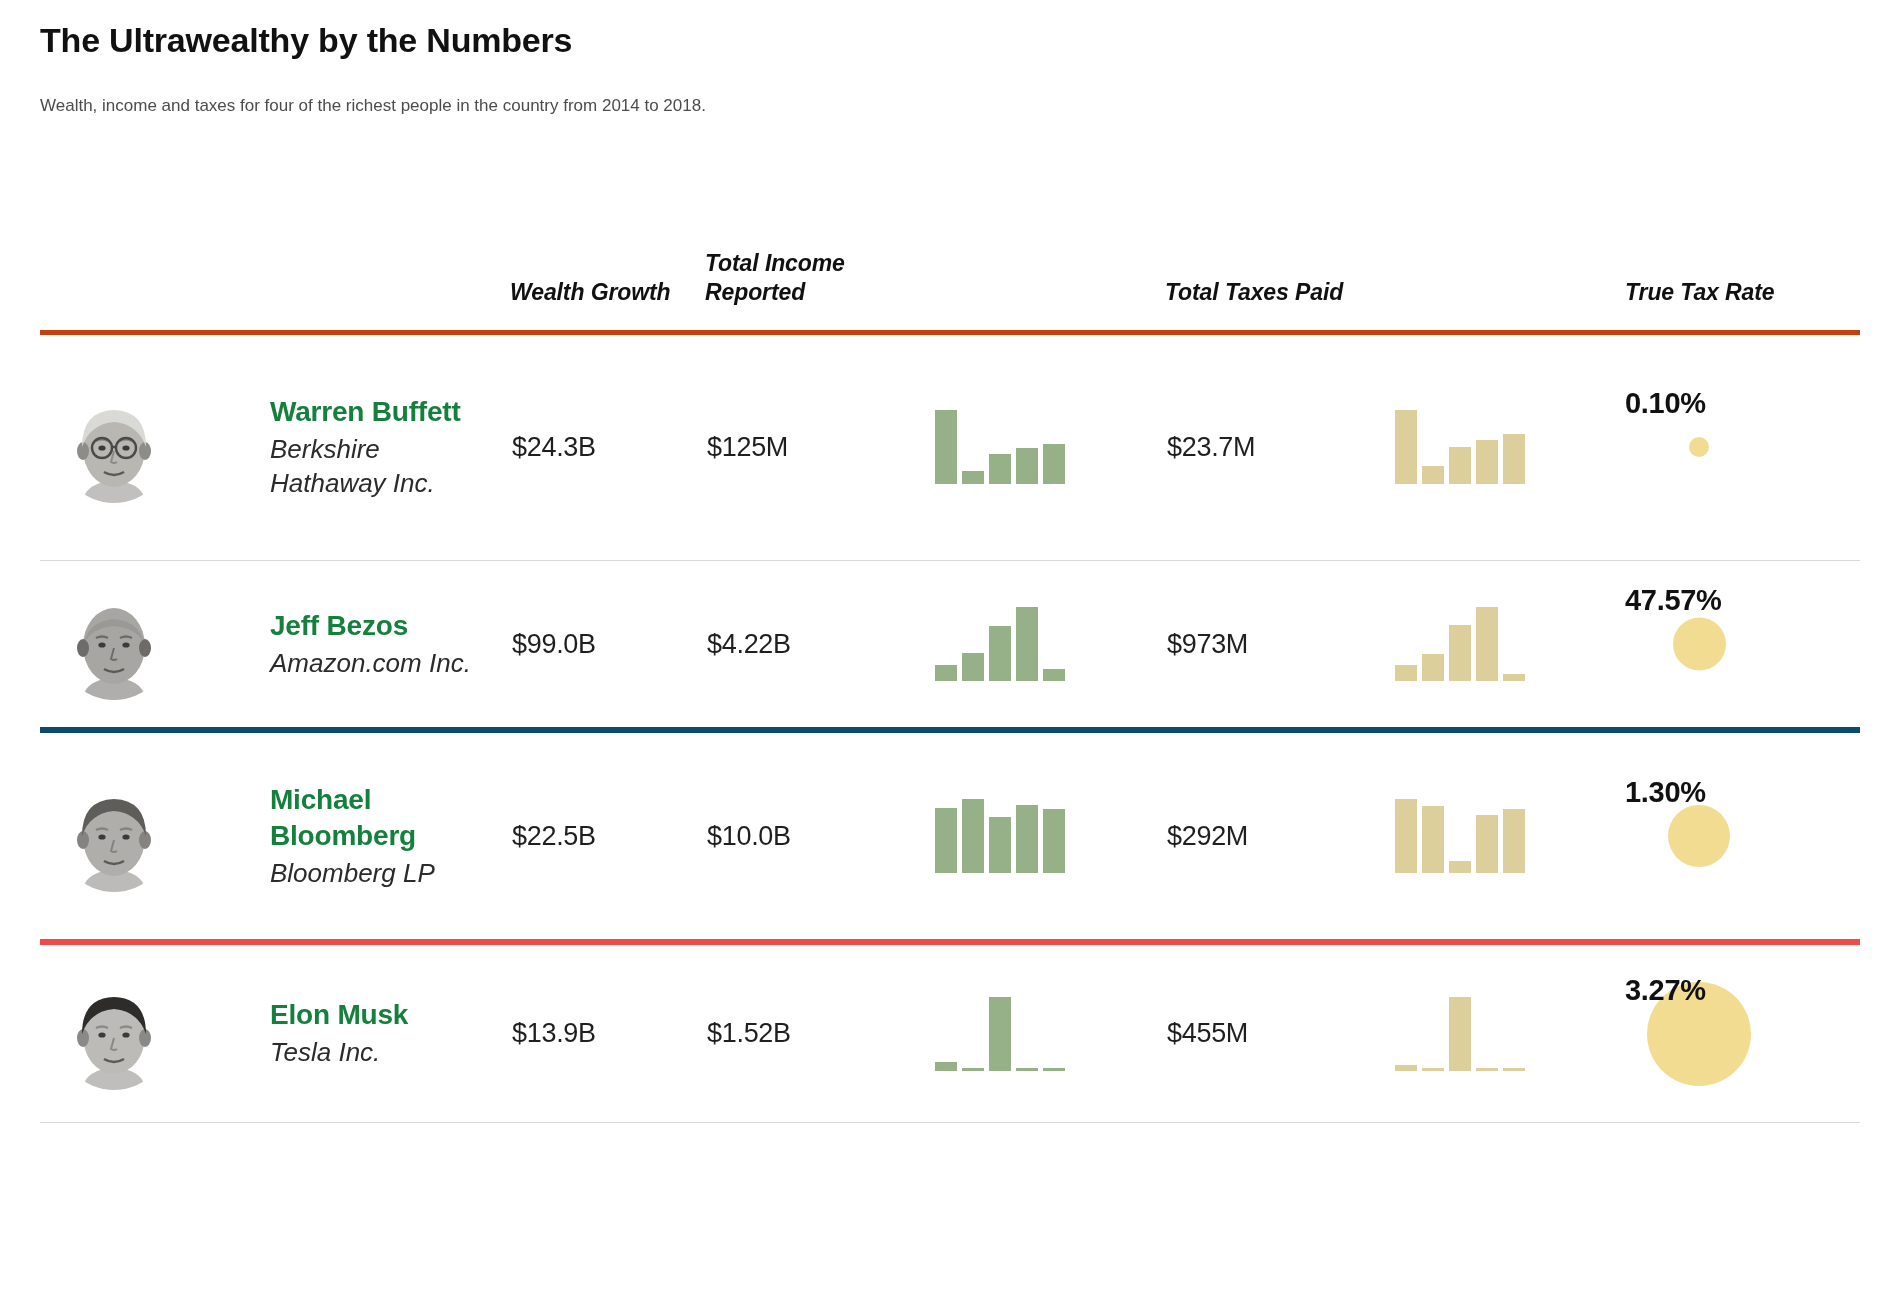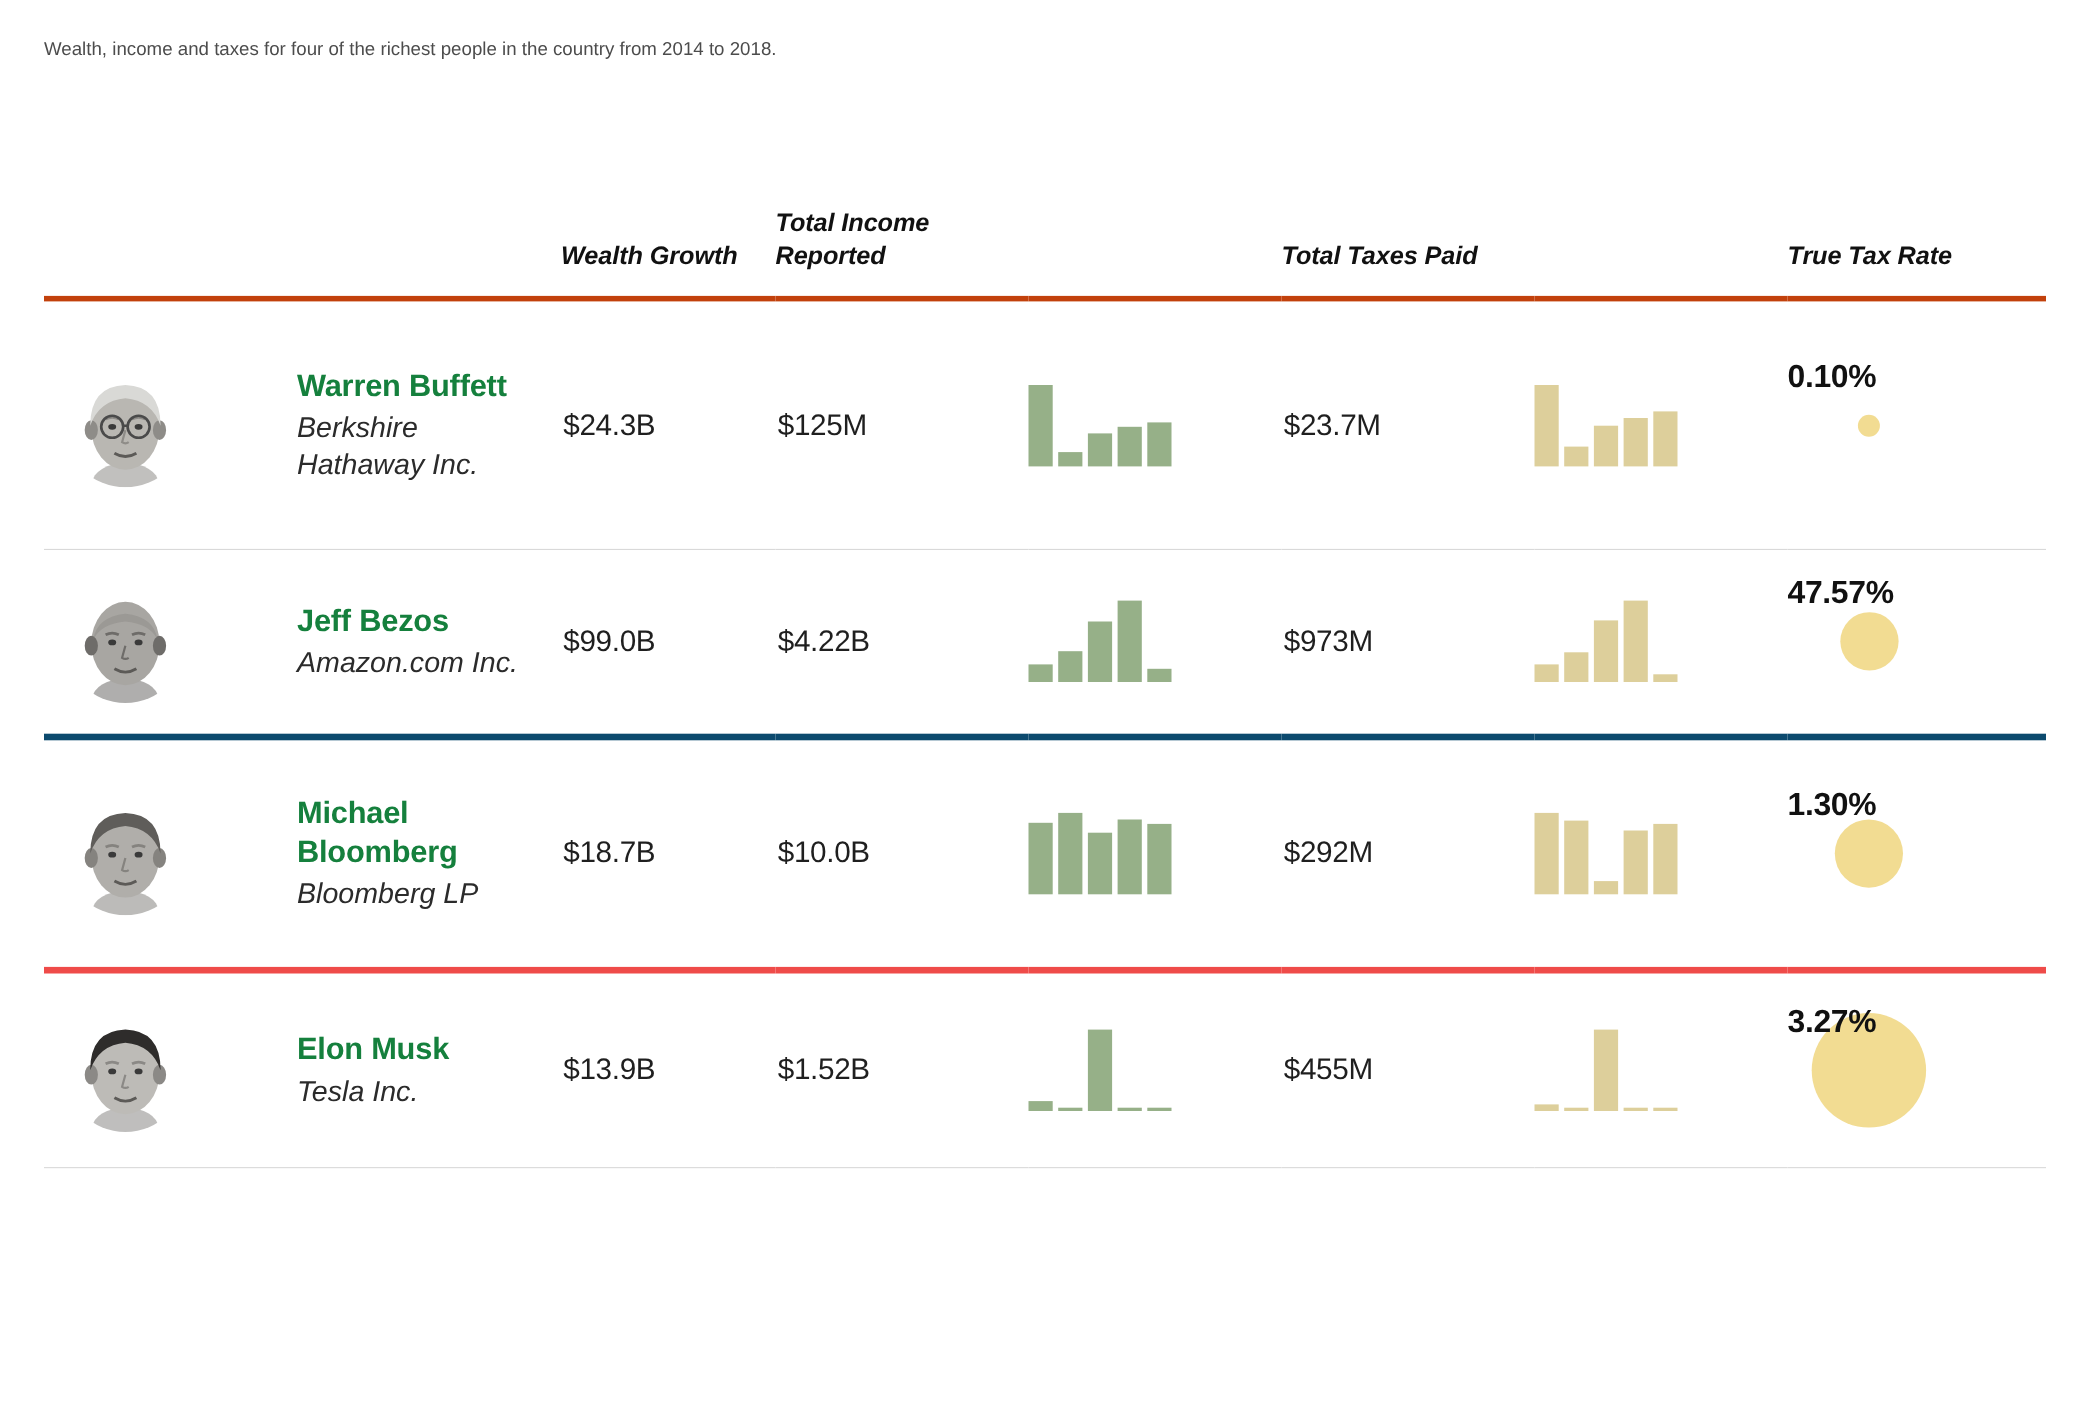--- a/index.html
+++ b/index.html
@@ -167,20 +167,21 @@
     color: #111111;
     letter-spacing: -0.3px;
     z-index: 2;
   }
 </style>
 </head>
 <body>
 
 <div class="page">
 
+  <h1 class="title">The Ultrawealthy by the Numbers</h1>
   <p class="subtitle">Wealth, income and taxes for four of the richest people in the country from 2014 to 2018.</p>
 
   <table class="table">
     <colgroup>
       <col class="c-photo">
         <col class="c-name">
         <col class="c-wealth">
       <col class="c-income">
         <col class="c-isparks">
         <col class="c-taxes">
@@ -321,21 +322,21 @@
                 <path d="M62 50 Q68 47 74 50" stroke="#85837f" stroke-width="2.4" fill="none"></path>
                 <path d="M56 60 L53 71 Q56 73 59 71" stroke="#85837f" stroke-width="2" fill="none"></path>
                 <path d="M46 81 Q56 87 66 81" stroke="#5c5a57" stroke-width="2.6" fill="none"></path>
               </svg>
             </span>
           </td>
           <td class="name-cell">
             <div class="person-name">Michael Bloomberg</div>
             <div class="person-company">Bloomberg LP</div>
           </td>
-          <td class="num-cell"><span class="value">$18.7B</span></td>
+          <td class="num-cell"><span class="value">$22.5B</span></td>
           <td class="num-cell"><span class="value">$10.0B</span></td>
           <td class="spark-cell">
             <div class="spark income">
               <div class="bar" style="height:65px"></div>
               <div class="bar" style="height:74px"></div>
               <div class="bar" style="height:56px"></div>
               <div class="bar" style="height:68px"></div>
               <div class="bar" style="height:64px"></div>
             </div>
           </td>

